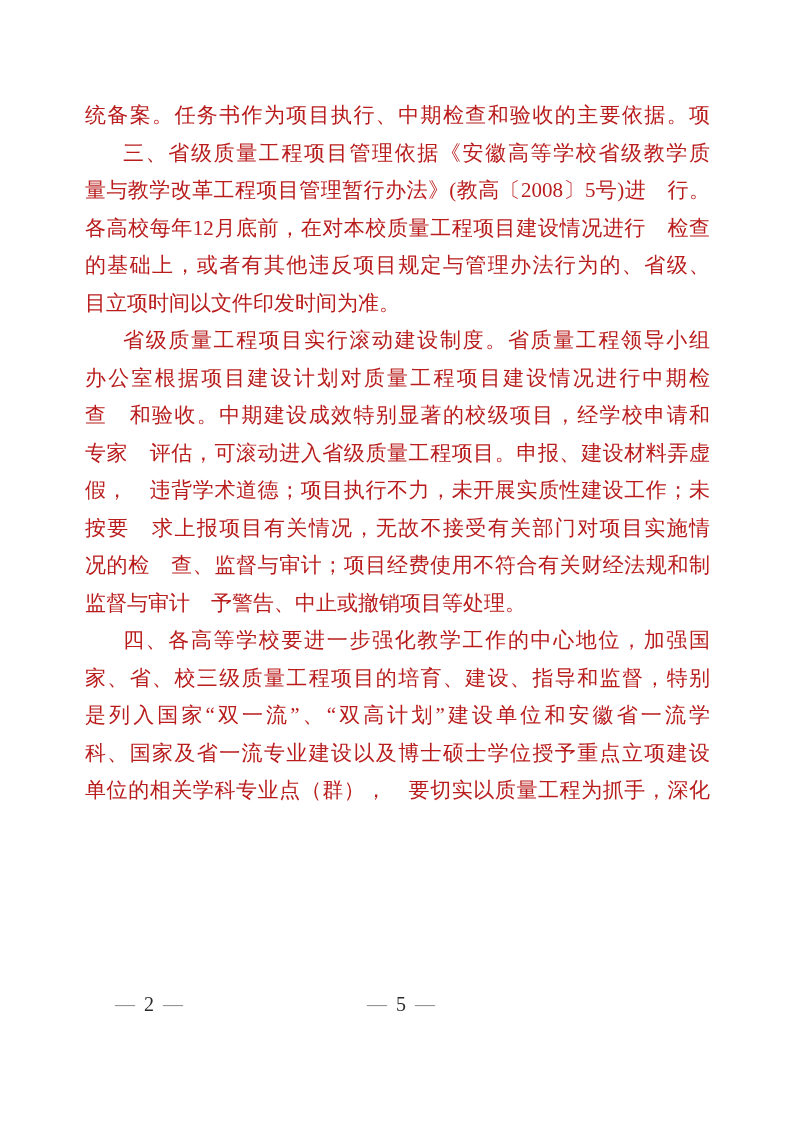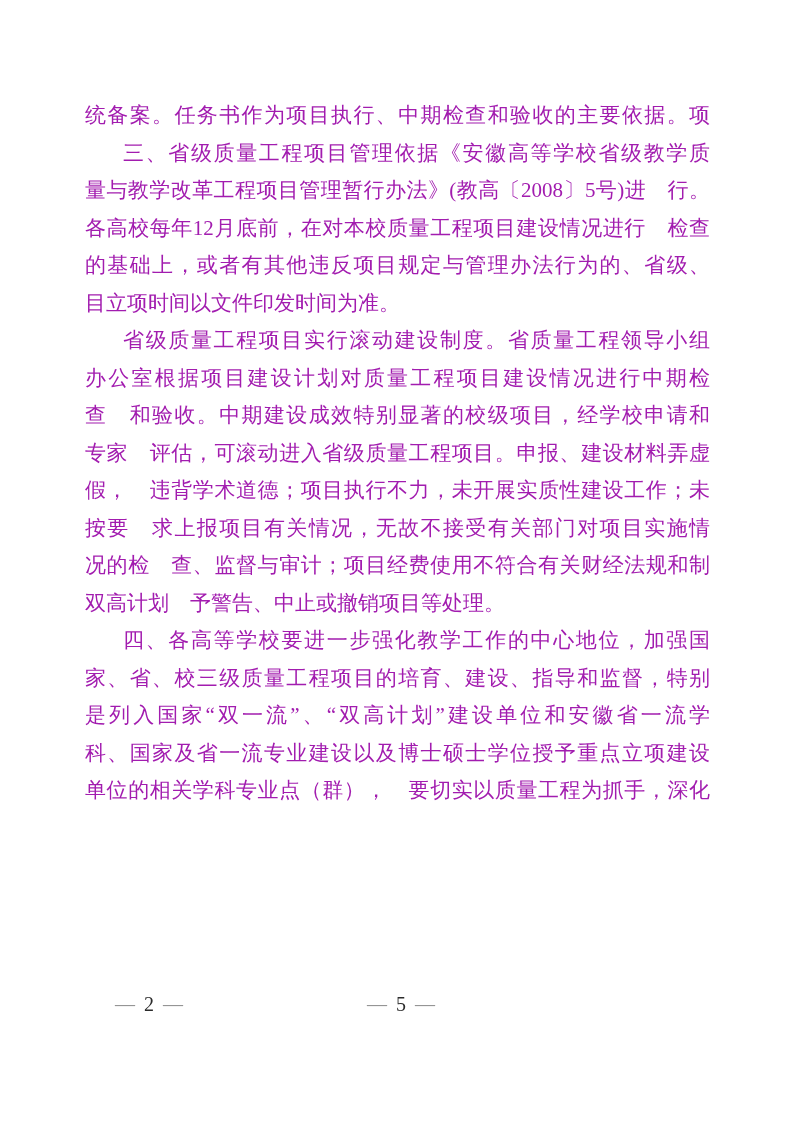--- a/index.html
+++ b/index.html
@@ -18,21 +18,21 @@
   .text-block {
     position: absolute;
     left: 85px;
     top: 97px;
     width: 625px;
   }
   .line {
     height: 37.5px;
     line-height: 37.5px;
     font-size: 21px;
-    color: #a21caf;
+    color: #b91c1c;
     text-align: justify;
     text-align-last: justify;
     white-space: pre-wrap;
     overflow: hidden;
   }
   .line.indent {
     padding-left: 38px;
   }
   .line.final {
     text-align-last: left;
@@ -74,21 +74,21 @@
       <div class="line">各高校每年12月底前，在对本校质量工程项目建设情况进行　检查</div>
       <div class="line">的基础上，或者有其他违反项目规定与管理办法行为的、省级、</div>
       <div class="line final">目立项时间以文件印发时间为准。</div>
       <div class="line indent">省级质量工程项目实行滚动建设制度。省质量工程领导小组</div>
       <div class="line">办公室根据项目建设计划对质量工程项目建设情况进行中期检</div>
       <div class="line">查　和验收。中期建设成效特别显著的校级项目，经学校申请和</div>
       <div class="line">专家　评估，可滚动进入省级质量工程项目。申报、建设材料弄虚作</div>
       <div class="line">假，　违背学术道德；项目执行不力，未开展实质性建设工作；未</div>
       <div class="line">按要　求上报项目有关情况，无故不接受有关部门对项目实施情</div>
       <div class="line">况的检　查、监督与审计；项目经费使用不符合有关财经法规和制</div>
-      <div class="line final">双高计划　予警告、中止或撤销项目等处理。</div>
+      <div class="line final">监督与审计　予警告、中止或撤销项目等处理。</div>
       <div class="line indent">四、各高等学校要进一步强化教学工作的中心地位，加强国</div>
       <div class="line">家、省、校三级质量工程项目的培育、建设、指导和监督，特别</div>
       <div class="line">是列入国家“双一流”、“双高计划”建设单位和安徽省一流学</div>
       <div class="line">科、国家及省一流专业建设以及博士硕士学位授予重点立项建设</div>
       <div class="line">单位的相关学科专业点（群），　要切实以质量工程为抓手，深化</div>
     </div>
 
   <div class="footer-left"><span class="footer-dash">—</span><span class="footer-num">2</span><span class="footer-dash">—</span></div>
 
   <div class="footer-center"><span class="footer-dash">—</span><span class="footer-num">5</span><span class="footer-dash">—</span></div>

